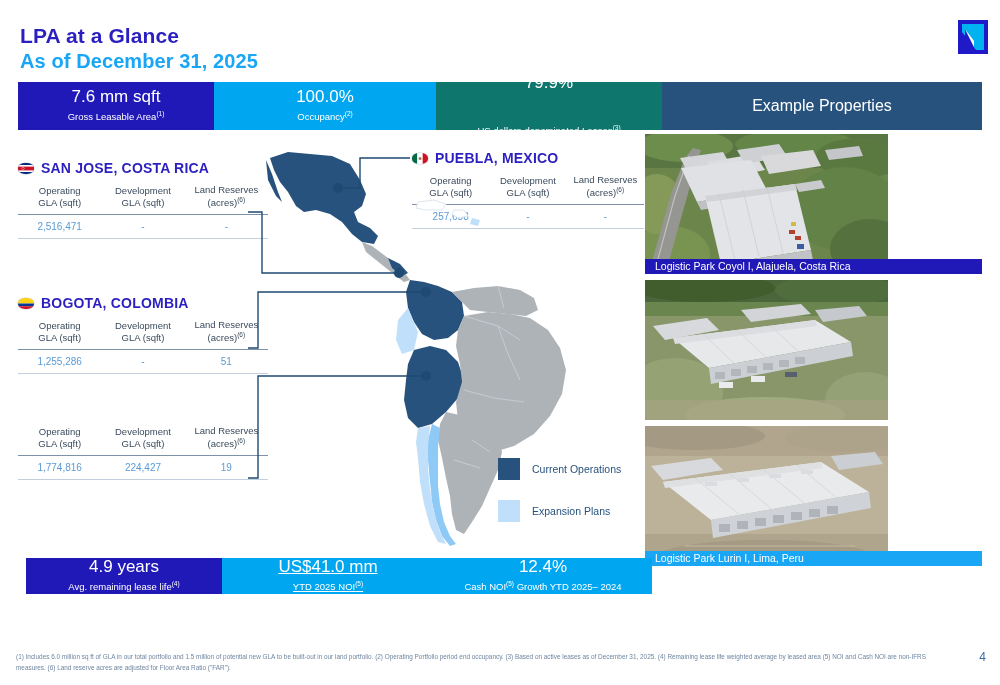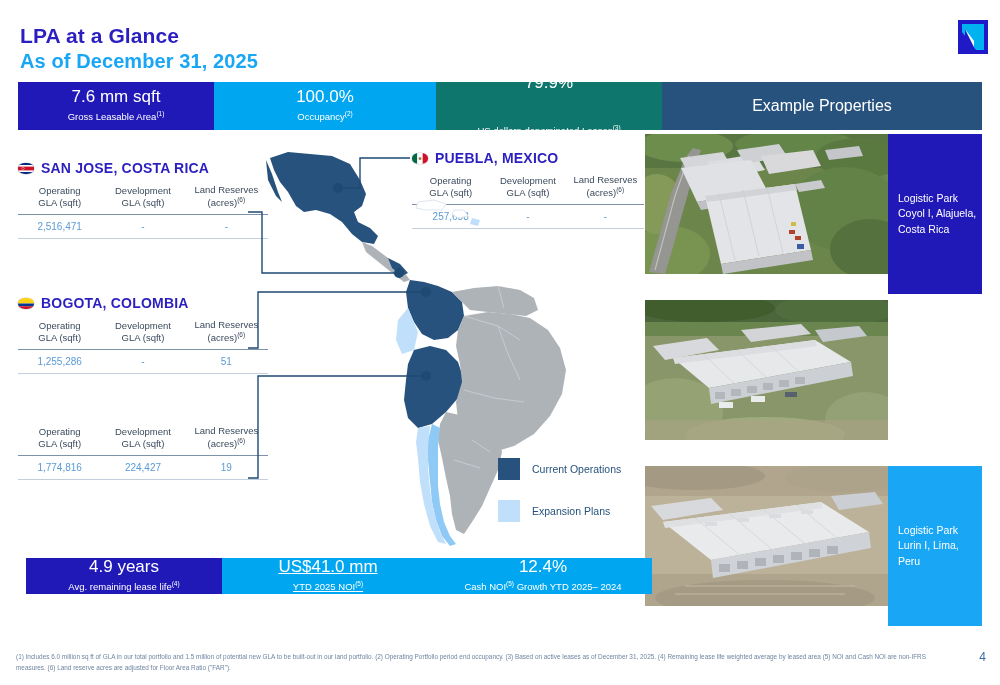--- a/index.html
+++ b/index.html
@@ -92,21 +92,21 @@
   .legend-swatch{width:22px;height:22px;flex:none;margin-right:12px;}
   #legend-current .legend-swatch{background:#27527d;}
   #legend-expansion .legend-swatch{background:#bfdffa;}
   .legend-label{font-size:10.5px;color:#27527d;}
 
   
   #connectors{position:absolute;left:0;top:0;width:1000px;height:685px;pointer-events:none;}
 
   
   #property-list{position:absolute;left:645px;top:134px;width:337px;}
-  .property-row{position:relative;height:160px;margin-bottom:6px;display:flex;}
+  .property-row{position:relative;height:140px;margin-bottom:6px;display:flex;flex-direction:column;}
   .property-photo{width:243px;height:100%;position:relative;overflow:hidden;}
   .property-photo svg{display:block;}
   .property-caption{
     flex:1;display:flex;align-items:center;
     padding:0 0 0 10px;box-sizing:border-box;
     font-size:10.5px;color:#ffffff;line-height:1.45;
   }
   #property-0 .property-caption{background:#2019b8;}
   #property-1 .property-caption{background:#19a6f5;}
   #property-2 .property-caption{background:#19a6f5;}

